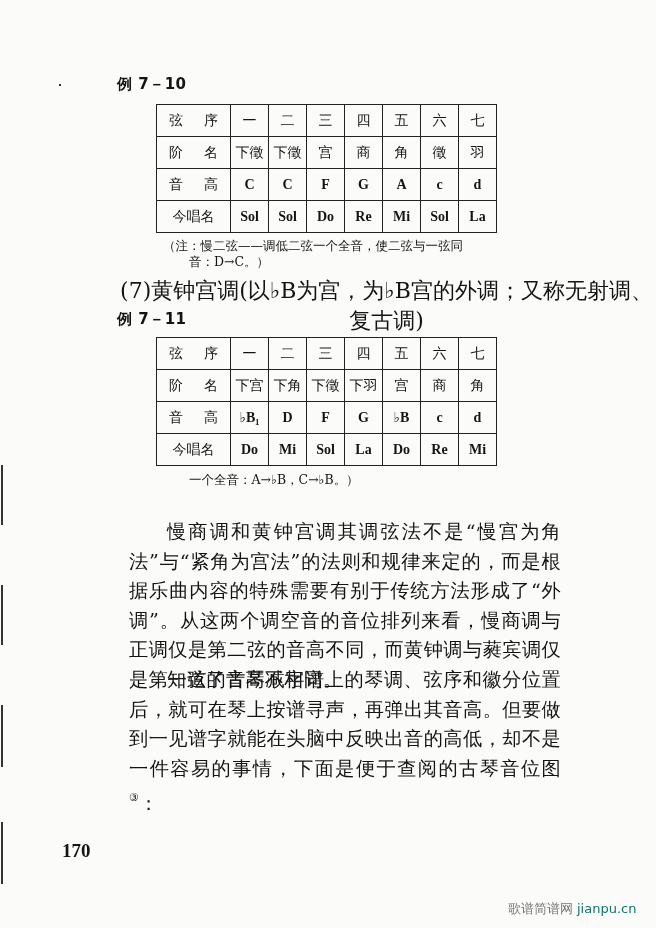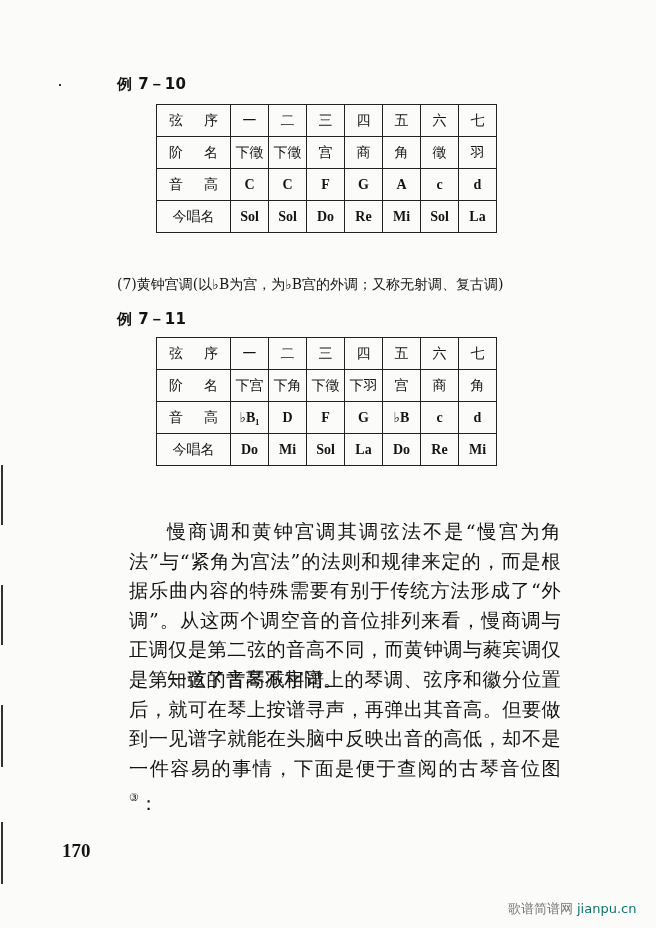--- a/index.html
+++ b/index.html
@@ -23,21 +23,21 @@
     height: 31px; padding: 0; white-space: nowrap; overflow: hidden;
   }
   table.scale td.hdr { width: 73px; letter-spacing: 0; }
   table.scale td.cell { width: 37px; }
   table.scale td.latin { font-family: "Liberation Serif", "DejaVu Serif", serif; font-weight: bold; font-size: 14px; }
   .hdr-spread { display: flex; justify-content: space-between; padding: 0 12px; }
   .note {
     position: absolute; font-size: 12.5px; line-height: 16px; width: 340px;
   }
   .note .l2 { padding-left: 26px; display: block; }
-  .heading7 { font-size: 14px; }
+  .heading7 { font-size: 22px; }
   .para {
     position: absolute; left: 129px; width: 432px;
     font-size: 19.2px; line-height: 29.6px; text-align: justify;
     text-indent: 38px; letter-spacing: 0.2px;
   }
   .page-num { font-family: "Liberation Serif", serif; font-weight: bold; font-size: 19px; }
   .margin-bar { position: absolute; left: 1px; width: 1.6px; background: #333; }
   .watermark {
     position: absolute; left: 508px; top: 900px; font-size: 13px; color: #777;
     font-family: "DejaVu Serif", serif;
@@ -107,20 +107,22 @@
     <td class="cell latin">Do</td>
     <td class="cell latin">Re</td>
     <td class="cell latin">Mi</td>
     <td class="cell latin">Sol</td>
     <td class="cell latin">La</td>
   </tr>
 </tbody>
   </table>
 
 <div class="note" style="left:163px; top:238px;">
+  <span>（注：慢二弦——调低二弦一个全音，使二弦与一弦同</span>
+  <span class="l2">音：D→C。）</span>
 </div>
 
 <div class="abs heading7" style="left:117px; top:276px;">(7)黄钟宫调(以♭B为宫，为♭B宫的外调；又称无射调、复古调)</div>
 
 <div class="abs example-label" style="left:117px; top:310px;">例 7－11</div>
 
 <table class="scale" style="left:156px; top:337px;">
   <tbody>
       <tr>
     <td class="hdr">
@@ -174,20 +176,21 @@
     <td class="cell latin">Sol</td>
     <td class="cell latin">La</td>
     <td class="cell latin">Do</td>
     <td class="cell latin">Re</td>
     <td class="cell latin">Mi</td>
   </tr>
 </tbody>
   </table>
 
 <div class="note" style="left:163px; top:472px;">
+  <span class="l2">一个全音：A→♭B，C→♭B。）</span>
 </div>
 
 <div class="para" style="top:517px;">
   <span>慢商调和黄钟宫调其调弦法不是“慢宫为角法”与“紧角为宫法”的法则和规律来定的，而是根据乐曲内容的特殊需要有别于传统方法形成了“外调”。从这两个调空音的音位排列来看，慢商调与正调仅是第二弦的音高不同，而黄钟调与蕤宾调仅是第一弦的音高不相同。</span>
 </div>
 
 <div class="para" style="top:665px;">
   <span>知道了古琴减字谱上的琴调、弦序和徽分位置后，就可在琴上按谱寻声，再弹出其音高。但要做到一见谱字就能在头脑中反映出音的高低，却不是一件容易的事情，下面是便于查阅的古琴音位图</span><sup class="fn">③</sup><span>：</span>
 </div>
 

